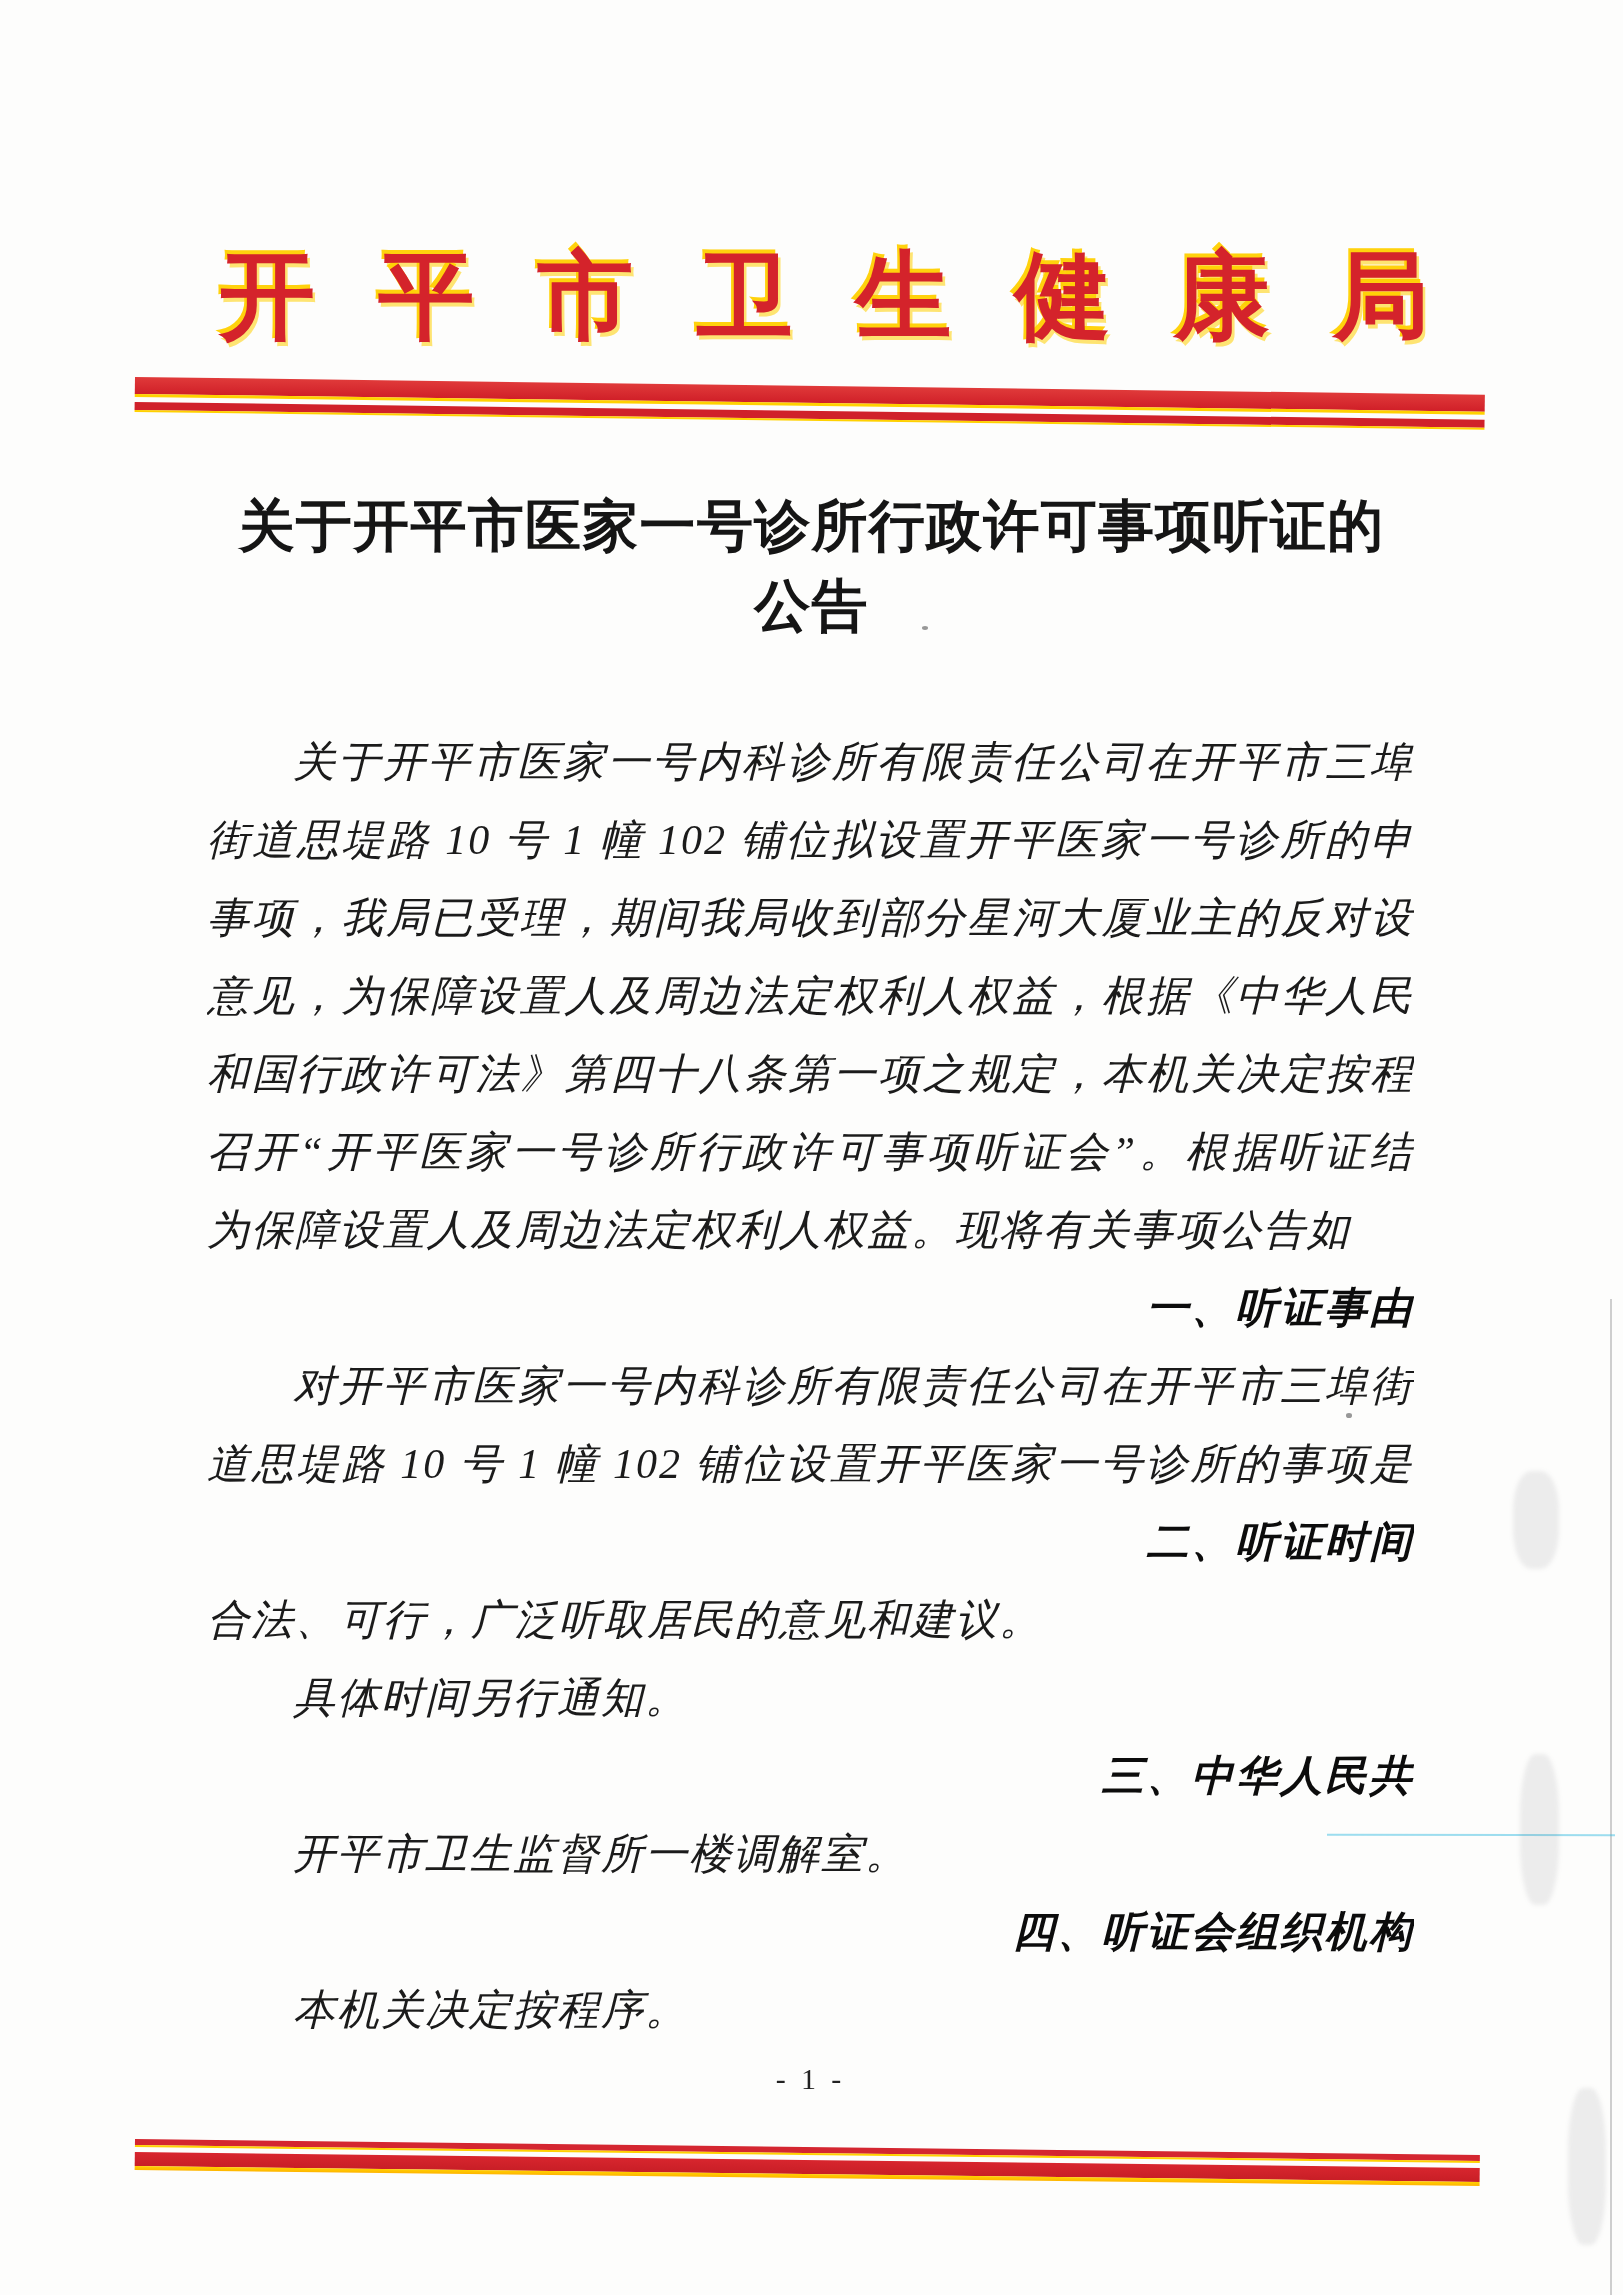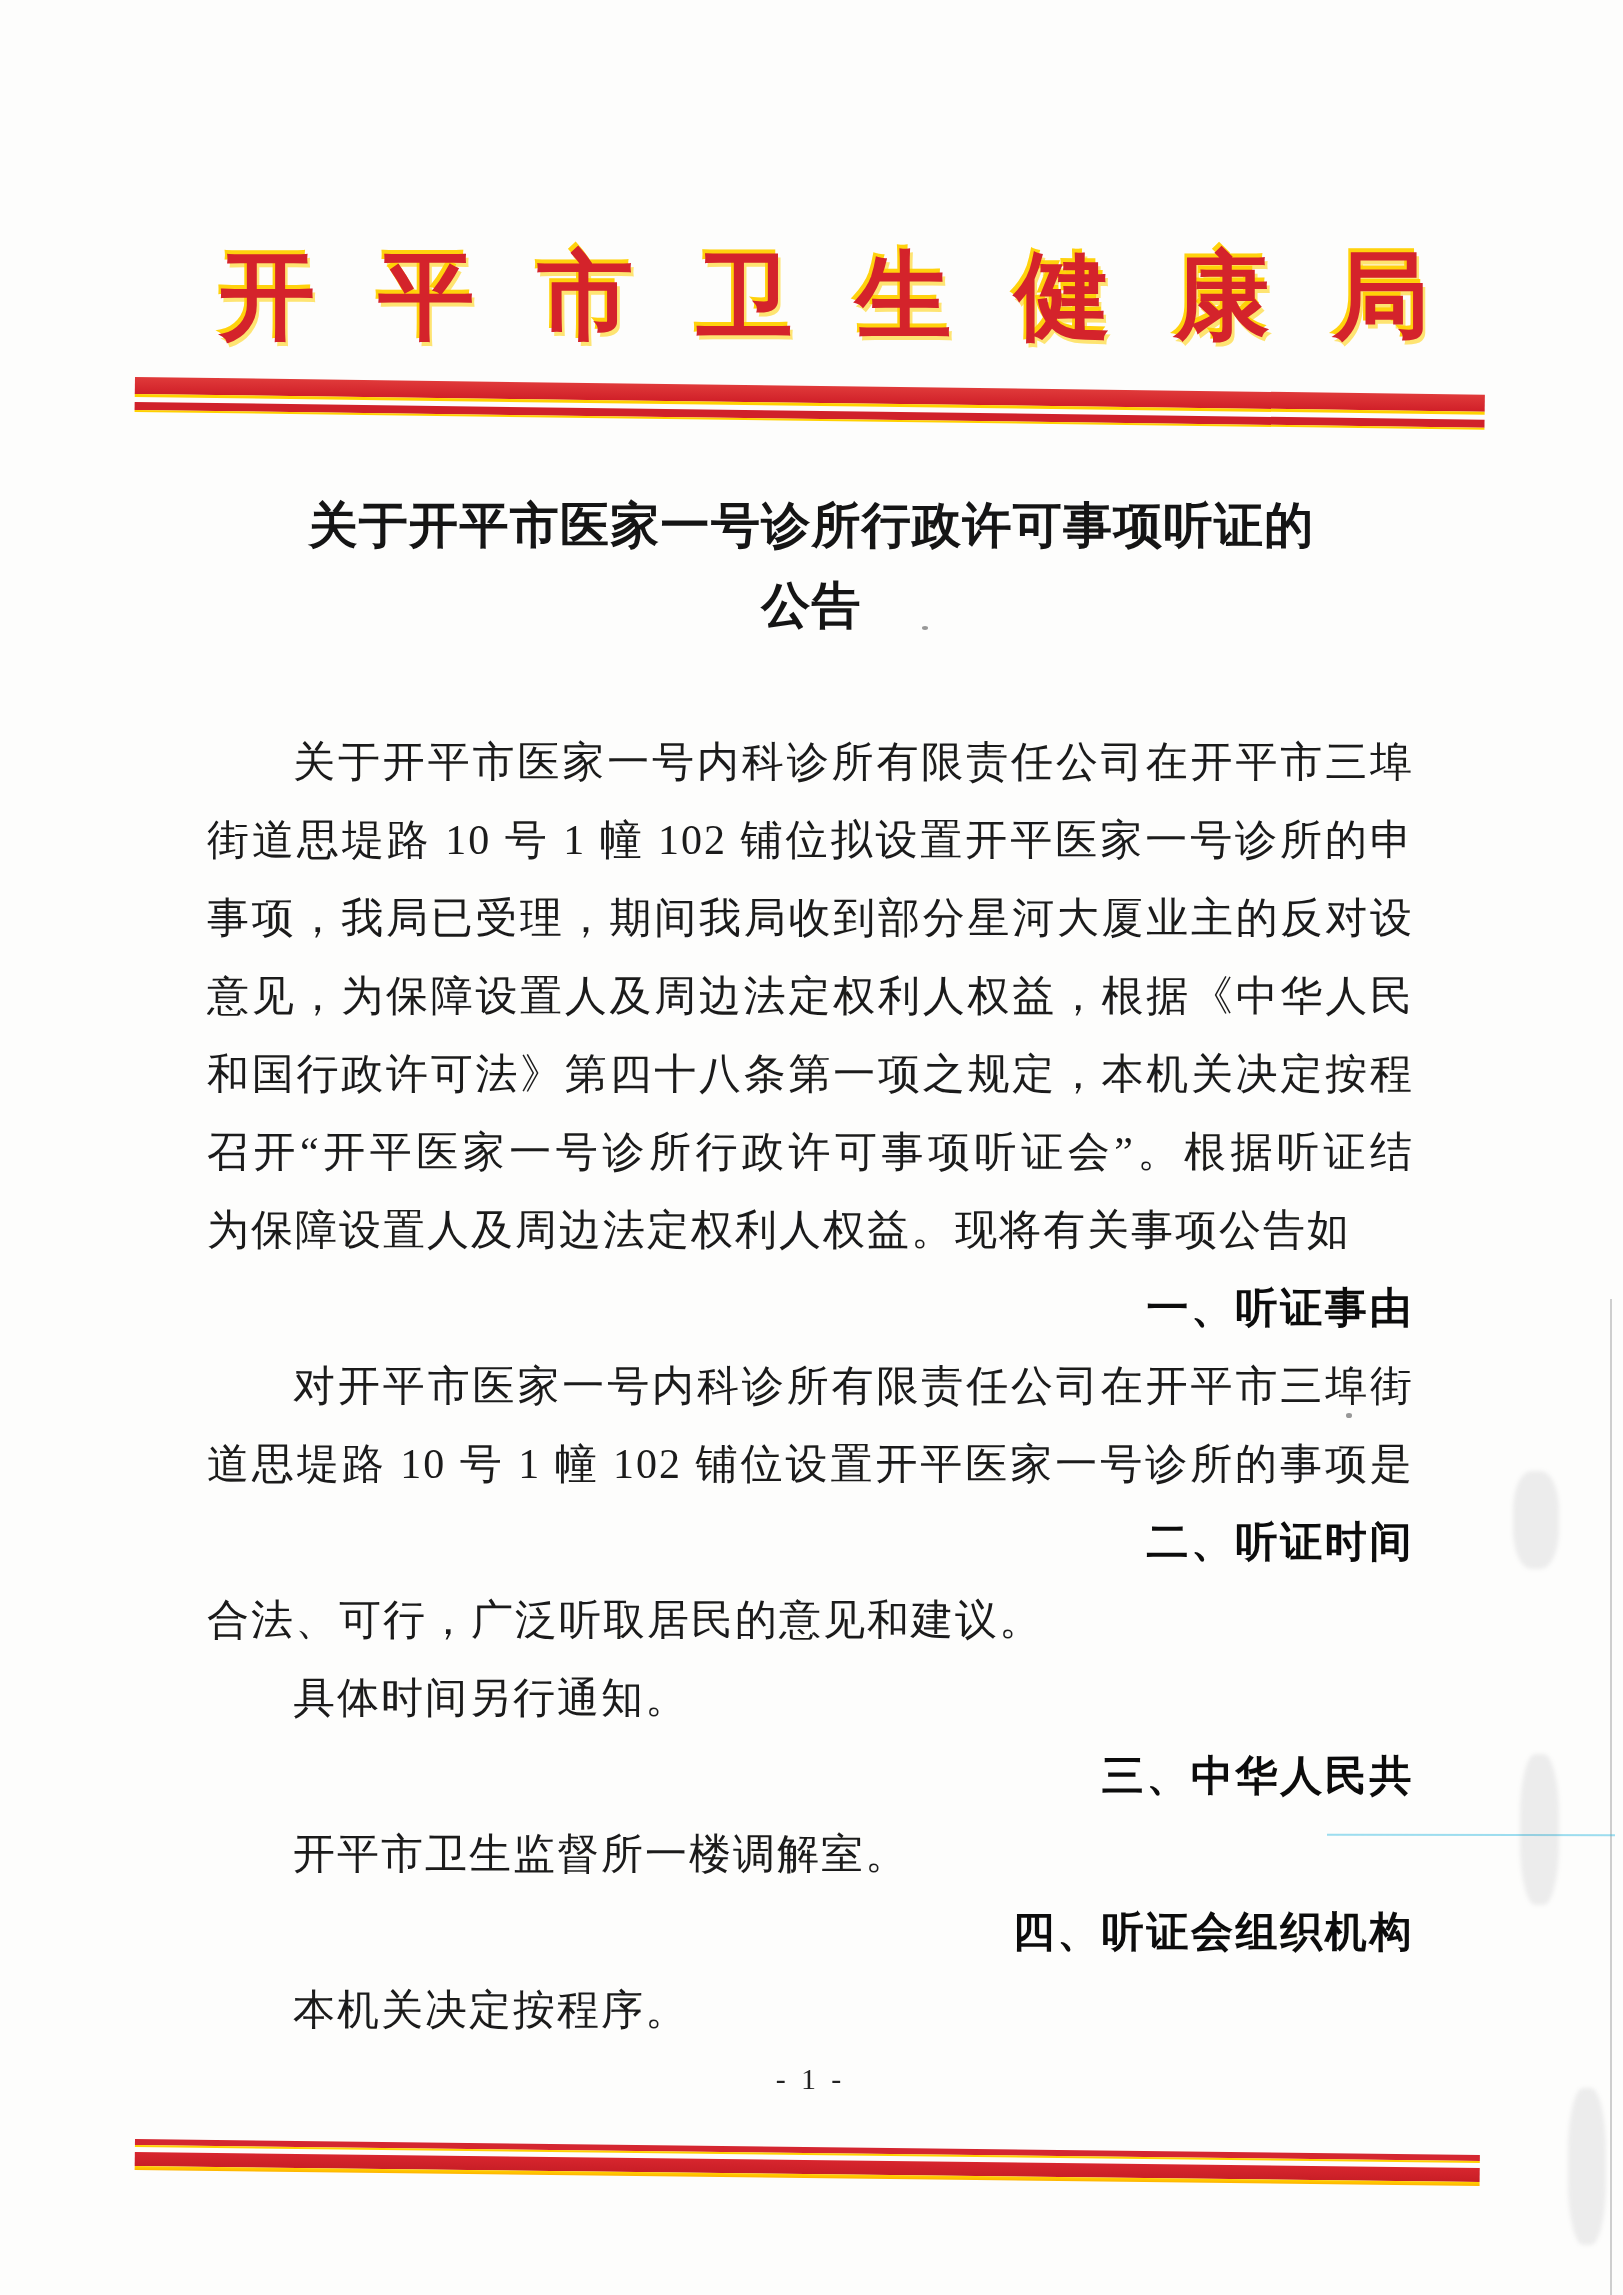--- a/index.html
+++ b/index.html
@@ -22,29 +22,29 @@
   .bar-gold{height:2.6px;background:#ffd100;}
   .bar-gap{height:5.2px;background:transparent;}
   .bar-red-thin{height:7.9px;background:#d0212a;}
   .bar-red-thin2{height:5.9px;background:#d42630;}
   .bar-gap2{height:4.6px;background:transparent;}
   .bar-red-thick2{height:14.4px;background:linear-gradient(#d8262e,#c81e26);}
   .bar-gold2{height:3.3px;background:linear-gradient(#ffd100,#ffb400);}
   
   #title{
     position:absolute;left:0;top:486px;width:1623px;text-align:center;
-    font-size:49px;line-height:80px;font-weight:700;color:#151515;
+    font-size:56px;line-height:80px;font-weight:700;color:#151515;
     letter-spacing:1.3px;
   }
   
   #body-block{
     position:absolute;left:207px;top:723px;width:1207px;color:#1b1b1b;
     font-size:42px;letter-spacing:2px;
   }
-  .line{height:78px;line-height:78px;overflow:hidden;}
+  .line{height:78px;line-height:78px;overflow:hidden;font-style:italic;}
   .line.indent{padding-left:86px;}
   .line.fill{text-align:justify;text-align-last:justify;}
   .line.heading{
     font-family:"Liberation Sans","DejaVu Sans",sans-serif;
     font-weight:700;color:#0c0c0c;letter-spacing:2.6px;text-align:right;
   }
   
   #page-number{
     position:absolute;left:207px;top:2061px;width:1207px;text-align:center;
     font-size:30px;line-height:35px;color:#222;letter-spacing:3.9px;

